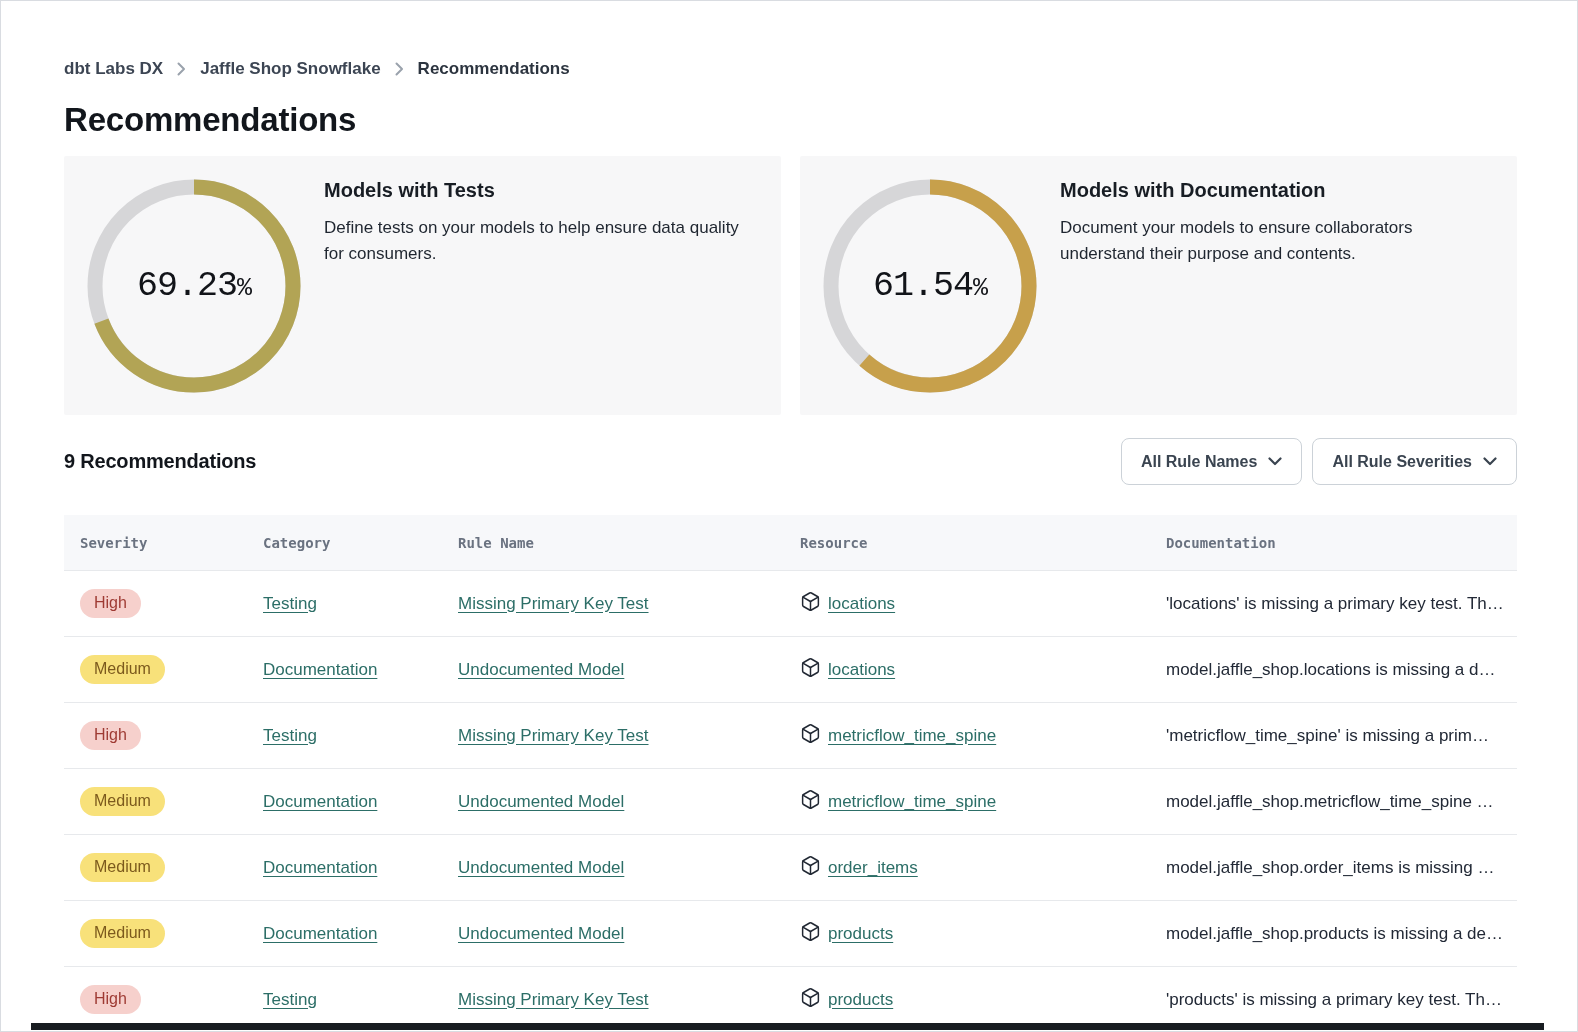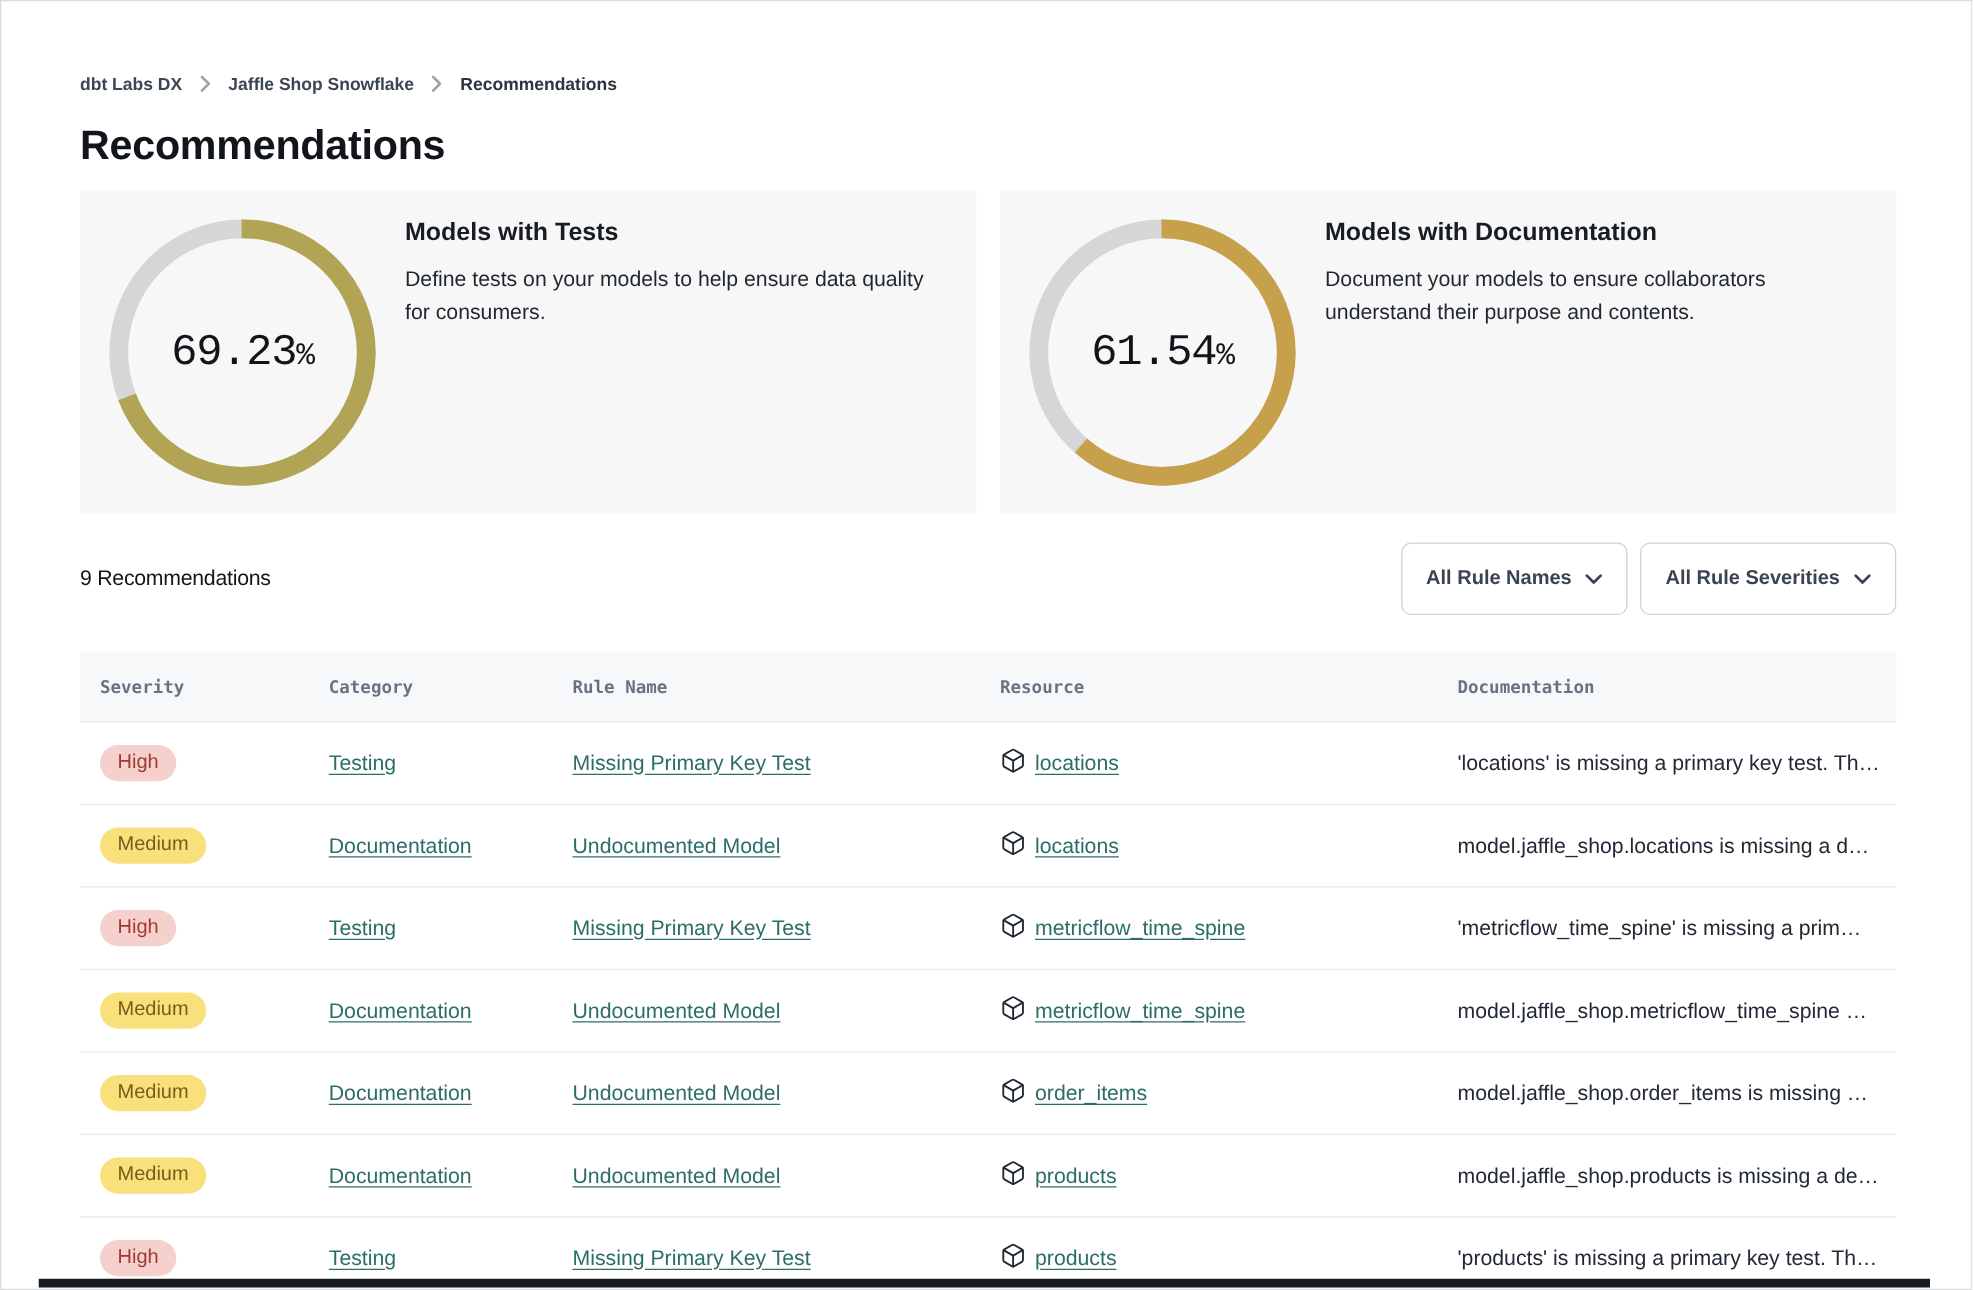--- a/index.html
+++ b/index.html
@@ -16,21 +16,21 @@
     border: 1px solid #d9dce1;
     pointer-events: none;
     z-index: 50;
   }
   .content { padding: 0 61px 0 64px; }
 
   
   .breadcrumb {
     padding-top: 59px;
     display: flex; align-items: center; gap: 14px;
-    font-size: 14px; font-weight: 600; color: #3c4553;
+    font-size: 17px; font-weight: 600; color: #3c4553;
   }
   .breadcrumb .crumb { cursor: pointer; }
   .breadcrumb .crumb.current { font-weight: 700; color: #2c343f; }
   .breadcrumb svg { display: block; }
 
   h1.page-title {
     margin-top: 21px;
     font-size: 33px; line-height: 40px; font-weight: 700; color: #12161c;
     letter-spacing: -0.2px;
   }
@@ -56,24 +56,24 @@
   .donut-pct .unit { font-size: 25px; margin-top: 4px; }
   .card-text { margin-left: 21px; padding-top: 2px; max-width: 455px; }
   .card-text h2 { font-size: 20px; font-weight: 700; color: #181d24; }
   .card-text p { margin-top: 13px; font-size: 17px; line-height: 26px; color: #1f2630; }
 
   
   .list-head {
     margin-top: 23px;
     display: flex; align-items: center; justify-content: space-between;
   }
-  .list-title { font-size: 17px; font-weight: 400; color: #12161c; letter-spacing: -0.2px; }
+  .list-title { font-size: 20px; font-weight: 700; color: #12161c; letter-spacing: -0.2px; }
   .filters { display: flex; gap: 10px; }
   .filter-btn {
-    height: 58px;
+    height: 47px;
     display: flex; align-items: center; gap: 11px;
     background: #ffffff;
     border: 1px solid #ccd2d8;
     border-radius: 8px;
     padding: 0 19px;
     font-family: inherit;
     font-size: 16px; font-weight: 600; color: #3a4450;
     cursor: pointer;
   }
   .filter-btn svg { display: block; }

